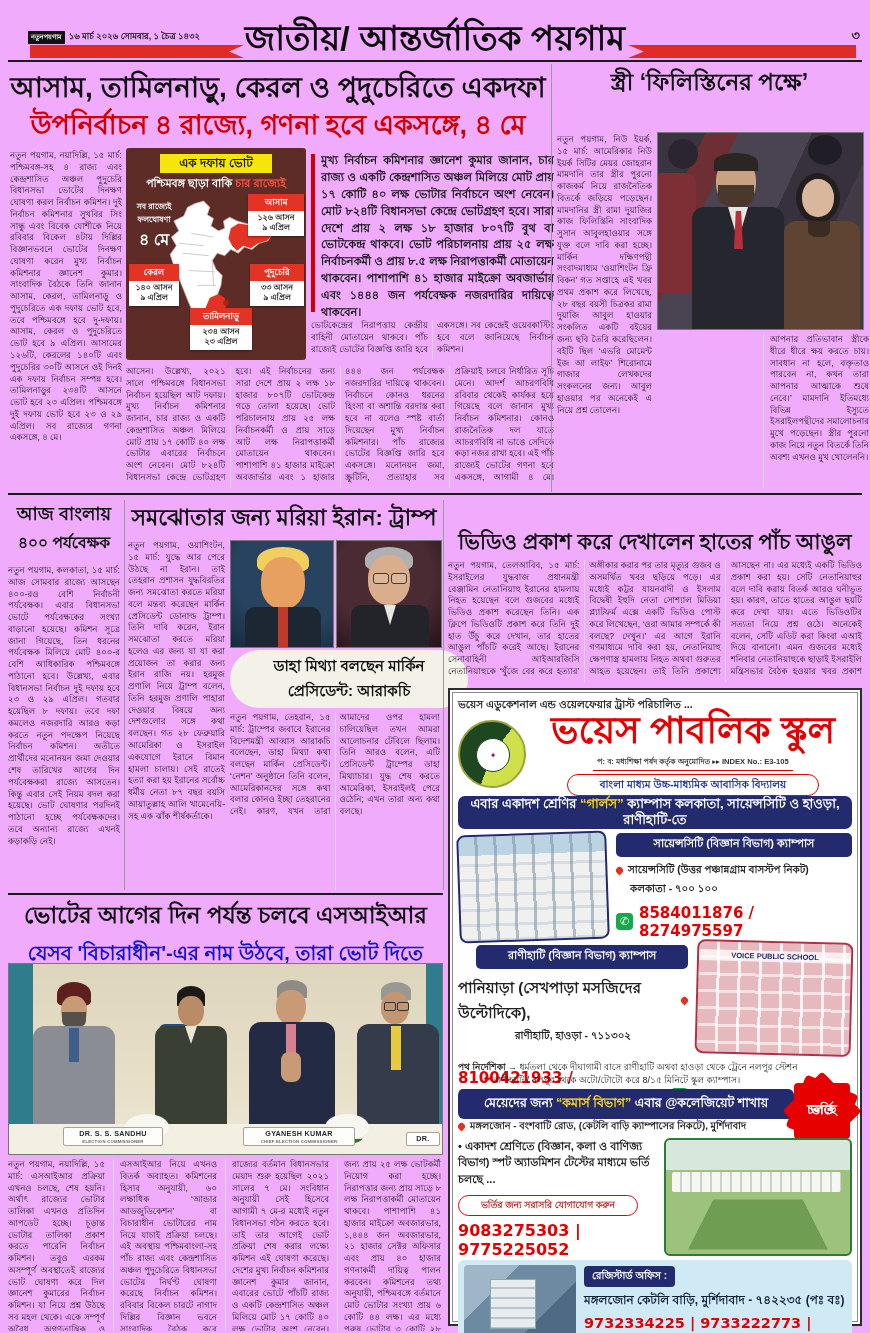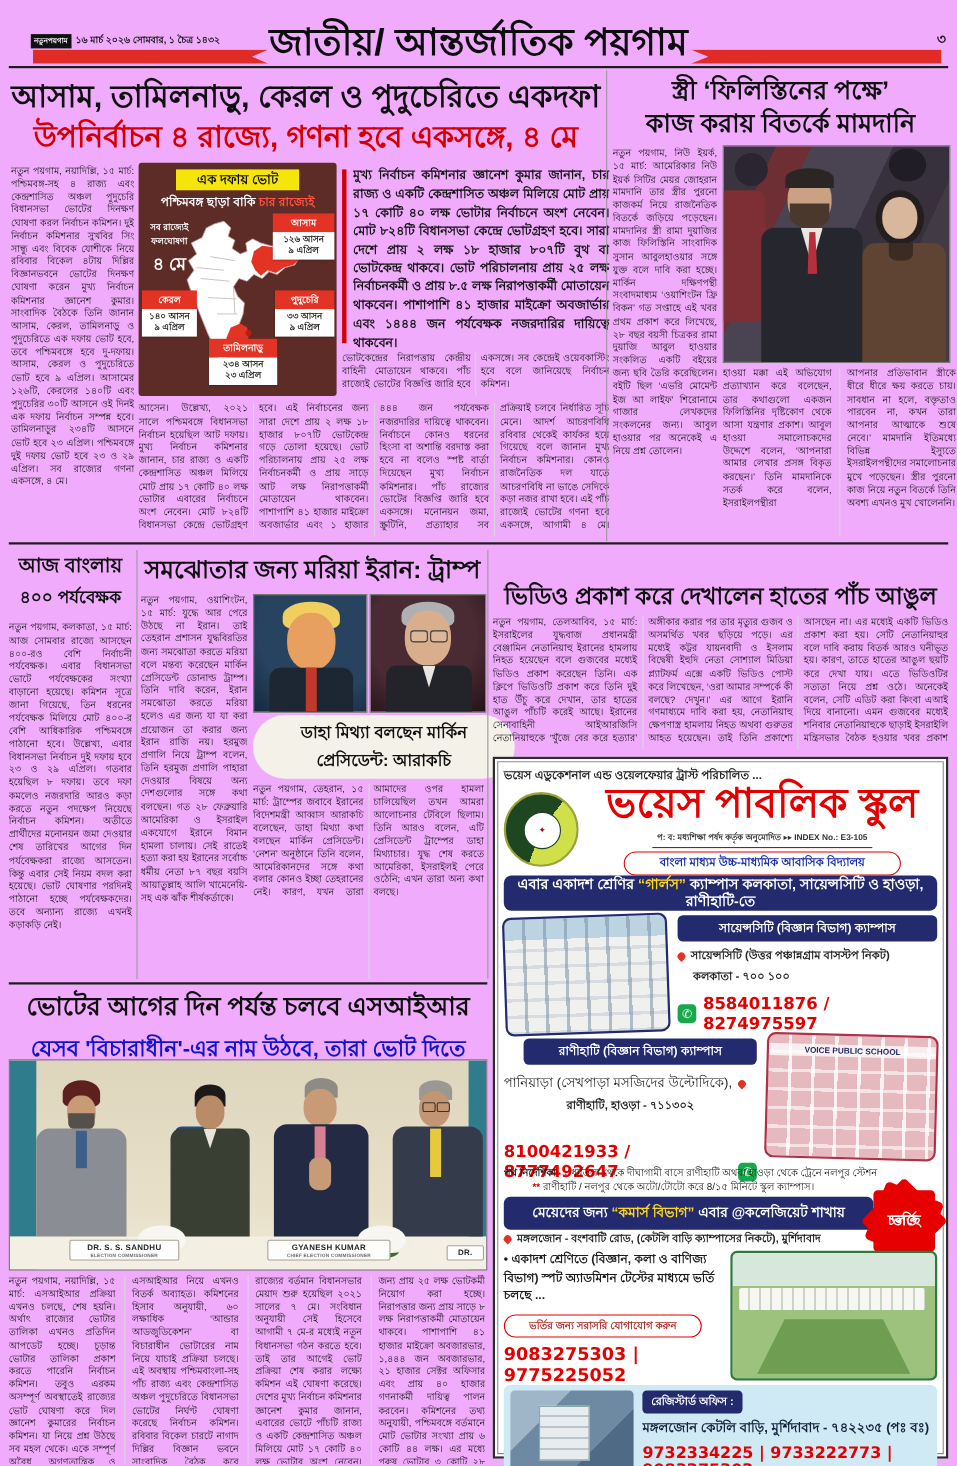--- a/index.html
+++ b/index.html
@@ -109,42 +109,40 @@
     <div class="abs" style="left:303px;top:90px;width:3.5px;height:158px;background:#d40000;"></div>
     <div class="abs" style="left:313px;top:88px;width:233px;height:164px;font-size:11.4px;font-weight:700;line-height:1.48;text-align:justify;overflow:hidden;">মুখ্য নির্বাচন কমিশনার জ্ঞানেশ কুমার জানান, চার রাজ্য ও একটি কেন্দ্রশাসিত অঞ্চল মিলিয়ে মোট প্রায় ১৭ কোটি ৪০ লক্ষ ভোটার নির্বাচনে অংশ নেবেন। মোট ৮২৪টি বিধানসভা কেন্দ্রে ভোটগ্রহণ হবে। সারা দেশে প্রায় ২ লক্ষ ১৮ হাজার ৮০৭টি বুথ বা ভোটকেন্দ্র থাকবে। ভোট পরিচালনায় প্রায় ২৫ লক্ষ নির্বাচনকর্মী ও প্রায় ৮.৫ লক্ষ নিরাপত্তাকর্মী মোতায়েন থাকবেন। পাশাপাশি ৪১ হাজার মাইক্রো অবজার্ভার এবং ১৪৪৪ জন পর্যবেক্ষক নজরদারির দায়িত্বে থাকবেন।</div>
     <div class="abs jtx cols2" style="left:303px;top:256px;width:243px;height:40px;">ভোটকেন্দ্রের নিরাপত্তায় কেন্দ্রীয় বাহিনী মোতায়েন থাকবে। পাঁচ রাজ্যেই ভোটের বিজ্ঞপ্তি জারি হবে একসঙ্গে। সব কেন্দ্রেই ওয়েবকাস্টিং হবে বলে জানিয়েছে নির্বাচন কমিশন।</div>
     <div class="abs jtx cols4" style="left:118px;top:302px;width:428px;height:122px;">আসেন। উল্লেখ্য, ২০২১ সালে পশ্চিমবঙ্গে বিধানসভা নির্বাচন হয়েছিল আট দফায়। মুখ্য নির্বাচন কমিশনার জানান, চার রাজ্য ও একটি কেন্দ্রশাসিত অঞ্চল মিলিয়ে মোট প্রায় ১৭ কোটি ৪০ লক্ষ ভোটার এবারের নির্বাচনে অংশ নেবেন। মোট ৮২৪টি বিধানসভা কেন্দ্রে ভোটগ্রহণ হবে। এই নির্বাচনের জন্য সারা দেশে প্রায় ২ লক্ষ ১৮ হাজার ৮০৭টি ভোটকেন্দ্র গড়ে তোলা হয়েছে। ভোট পরিচালনায় প্রায় ২৫ লক্ষ নির্বাচনকর্মী ও প্রায় সাড়ে আট লক্ষ নিরাপত্তাকর্মী মোতায়েন থাকবেন। পাশাপাশি ৪১ হাজার মাইক্রো অবজার্ভার এবং ১ হাজার ৪৪৪ জন পর্যবেক্ষক নজরদারির দায়িত্বে থাকবেন। নির্বাচনে কোনও ধরনের হিংসা বা অশান্তি বরদাস্ত করা হবে না বলেও স্পষ্ট বার্তা দিয়েছেন মুখ্য নির্বাচন কমিশনার। পাঁচ রাজ্যের ভোটের বিজ্ঞপ্তি জারি হবে একসঙ্গে। মনোনয়ন জমা, স্ক্রুটিনি, প্রত্যাহার সব প্রক্রিয়াই চলবে নির্ধারিত সূচি মেনে। আদর্শ আচরণবিধি রবিবার থেকেই কার্যকর হয়ে গিয়েছে বলে জানান মুখ্য নির্বাচন কমিশনার। কোনও রাজনৈতিক দল যাতে আচরণবিধি না ভাঙে সেদিকে কড়া নজর রাখা হবে। এই পাঁচ রাজ্যেই ভোটের গণনা হবে একসঙ্গে, আগামী ৪ মে। ফলঘোষণাও হবে ওই দিনই। নতুন বিধানসভা গঠন করতে হবে ৭ মে-র মধ্যে। সেই লক্ষ্যেই গোটা নির্বাচনী প্রক্রিয়া দ্রুত শেষ করতে চায় কমিশন বলে জানিয়েছেন মুখ্য নির্বাচন কমিশনার।</div>
   </div>
 
   <div class="vrule" style="left:551px;top:64px;height:428px;"></div>
 
   <div class="abs" style="left:557px;top:64px;width:305px;height:428px;">
     <div class="abs ctr hl-black" style="left:0;right:0;top:0;font-size:23px;">স্ত্রী ‘ফিলিস্তিনের পক্ষে’</div>
-    <div class="abs ctr hl-black" style="left:0;right:0;top:30px;font-size:23px;">কাজ করায় বিতর্কে মামদানি</div>
     <div class="abs jtx" style="left:0;top:70px;width:95px;height:354px;">নতুন পয়গাম, নিউ ইয়র্ক, ১৫ মার্চ: আমেরিকার নিউ ইয়র্ক সিটির মেয়র জোহরান মামদানি তার স্ত্রীর পুরনো কাজকর্ম নিয়ে রাজনৈতিক বিতর্কে জড়িয়ে পড়েছেন। মামদানির স্ত্রী রামা দুয়াজির কাজ ফিলিস্তিনি সাংবাদিক সুসান আবুলহাওয়ার সঙ্গে যুক্ত বলে দাবি করা হচ্ছে। মার্কিন দক্ষিণপন্থী সংবাদমাধ্যম ‘ওয়াশিংটন ফ্রি বিকন’ গত সপ্তাহে এই খবর প্রথম প্রকাশ করে লিখেছে, ২৮ বছর বয়সী চিত্রকর রামা দুয়াজি আবুল হাওয়ার সংকলিত একটি বইয়ের জন্য ছবি তৈরি করেছিলেন। বইটি ছিল ‘এভরি মোমেন্ট ইজ আ লাইফ’ শিরোনামে গাজার লেখকদের সংকলনের জন্য। আবুল হাওয়ার পর অনেকেই এ নিয়ে প্রশ্ন তোলেন।</div>
 
     <div class="photo" style="left:100px;top:68px;width:205px;height:196px;background:
          linear-gradient(115deg,#3a3440 0 16%,#6d2f33 16% 27%,#4a4452 27% 52%,#37313d 52% 74%,#423a44 74% 100%);">
       <div class="abs" style="left:10px;top:6px;width:30px;height:30px;border-radius:50%;background:#2a2530;"></div>
       <div class="abs" style="left:150px;top:2px;width:34px;height:30px;border-radius:50%;background:#211d26;"></div>
       <div class="abs" style="left:-6px;top:40px;width:44px;height:120px;border-radius:10px;background:#7e2f35;"></div>
 
       <div class="abs" style="left:58px;top:26px;width:40px;height:46px;border-radius:46%;background:#c9a183;"></div>
       <div class="abs" style="left:56px;top:20px;width:44px;height:18px;border-radius:50% 50% 0 0;background:#2b2623;"></div>
       <div class="abs" style="left:60px;top:52px;width:36px;height:22px;border-radius:0 0 46% 46%;background:#4b382c;"></div>
       <div class="abs" style="left:34px;top:74px;width:92px;height:122px;border-radius:12px 12px 0 0;background:#26262e;"></div>
       <div class="abs" style="left:70px;top:74px;width:20px;height:34px;background:#e9e6df;clip-path:polygon(0 0,100% 0,50% 100%);"></div>
       <div class="abs" style="left:76px;top:78px;width:9px;height:38px;background:#b5303a;clip-path:polygon(20% 0,80% 0,100% 100%,0 100%);"></div>
 
       <div class="abs" style="left:138px;top:40px;width:44px;height:50px;border-radius:50%;background:#241f1e;"></div>
       <div class="abs" style="left:144px;top:46px;width:32px;height:38px;border-radius:48%;background:#d9b79c;"></div>
       <div class="abs" style="left:126px;top:88px;width:76px;height:108px;border-radius:12px 12px 0 0;background:#5f4433;"></div>
       <div class="abs" style="left:150px;top:88px;width:22px;height:16px;background:#3a2c22;border-radius:0 0 40% 40%;"></div>
     </div>
-    <div class="abs jtx" style="left:100px;top:270px;width:99px;height:154px;">হাওয়া মক্কা এই অভিযোগ প্রত্যাখ্যান করে বলেছেন, তার কথাগুলো একজন ফিলিস্তিনির দৃষ্টিকোণ থেকে আসা যন্ত্রণার প্রকাশ। আবুল হাওয়া সমালোচকদের উদ্দেশে বলেন, ‘আপনারা আমার লেখার প্রসঙ্গ বিকৃত করছেন।’ তিনি মামদানিকে সতর্ক করে বলেন, ইসরাইলপন্থীরা</div>
     <div class="abs jtx" style="left:206px;top:270px;width:99px;height:154px;border-left:1px solid #d7d7d7;padding-left:6px;">আপনার প্রতিভাবান স্ত্রীকে ধীরে ধীরে ক্ষয় করতে চায়। সাবধান না হলে, বক্তৃতাও পারবেন না, কখন তারা আপনার আত্মাকে শুষে নেবে।’ মামদানি ইতিমধ্যে বিভিন্ন ইস্যুতে ইসরাইলপন্থীদের সমালোচনার মুখে পড়েছেন। স্ত্রীর পুরনো কাজ নিয়ে নতুন বিতর্কে তিনি অবশ্য এখনও মুখ খোলেননি।</div>
   </div>
 
   <div class="hrule" style="left:8px;right:8px;top:493px;height:2px;"></div>
 
   <div class="abs" style="left:8px;top:500px;width:112px;height:390px;">
     <div class="ctr hl-black" style="font-size:18px;">আজ বাংলায়</div>
     <div class="ctr hl-black" style="font-size:15.5px;">৪০০ পর্যবেক্ষক</div>
     <div class="jtx" style="margin-top:8px;height:330px;">নতুন পয়গাম, কলকাতা, ১৫ মার্চ: আজ সোমবার রাজ্যে আসছেন ৪০০-রও বেশি নির্বাচনী পর্যবেক্ষক। এবার বিধানসভা ভোটে পর্যবেক্ষকের সংখ্যা বাড়ানো হয়েছে। কমিশন সূত্রে জানা গিয়েছে, তিন ধরনের পর্যবেক্ষক মিলিয়ে মোট ৪০০-র বেশি আধিকারিক পশ্চিমবঙ্গে পাঠানো হবে। উল্লেখ্য, এবার বিধানসভা নির্বাচন দুই দফায় হবে ২৩ ও ২৯ এপ্রিল। গতবার হয়েছিল ৮ দফায়। তবে দফা কমলেও নজরদারি আরও কড়া করতে নতুন পদক্ষেপ নিয়েছে নির্বাচন কমিশন। অতীতে প্রার্থীদের মনোনয়ন জমা দেওয়ার শেষ তারিখের আগের দিন পর্যবেক্ষকরা রাজ্যে আসতেন। কিন্তু এবার সেই নিয়ম বদল করা হয়েছে। ভোট ঘোষণার পরদিনই পাঠানো হচ্ছে পর্যবেক্ষকদের। তবে অন্যান্য রাজ্যে এখনই কড়াকড়ি নেই।</div>
   </div>
@@ -277,21 +275,21 @@
             <span class="tel">✆</span>
             <span class="phn" style="font-size:15px;">8584011876 / 8274975597</span>
           </div>
       </div>
     </div>
 
     <div style="display:flex;gap:8px;height:118px;">
       <div style="flex:1;padding-top:4px;">
         <div class="navy adbanner" style="font-size:11px;padding:2.5px 0;border-radius:5px;width:92%;margin-left:auto;">রাণীহাটি (বিজ্ঞান বিভাগ)  ক্যাম্পাস</div>
         <div style="display:flex;align-items:center;gap:5px;margin-top:7px;">
-            <span style="font-size:12px;font-weight:400;color:#222;">পানিয়াড়া (সেখপাড়া মসজিদের উল্টোদিকে),</span>
+            <span style="font-size:15px;font-weight:700;color:#222;">পানিয়াড়া (সেখপাড়া মসজিদের উল্টোদিকে),</span>
             <span class="pin"></span>
           </div>
         <div style="font-size:10.3px;font-weight:700;color:#222;margin:2px 0 8px;text-align:center;">রাণীহাটি, হাওড়া - ৭১১৩০২</div>
         <div style="display:flex;align-items:flex-end;gap:6px;margin-top:24px;">
             <span class="phn" style="font-size:15px;">8100421933 / 8777492647</span>
             <span class="tel">✆</span>
           </div>
       </div>
       <div style="width:152px;height:110px;border:2px solid #b03048;border-radius:8px;transform:rotate(1.5deg);flex:none;overflow:hidden;position:relative;
            background:repeating-linear-gradient(180deg,#e6b9bf 0 14px,#f4e3e5 14px 17px);">

